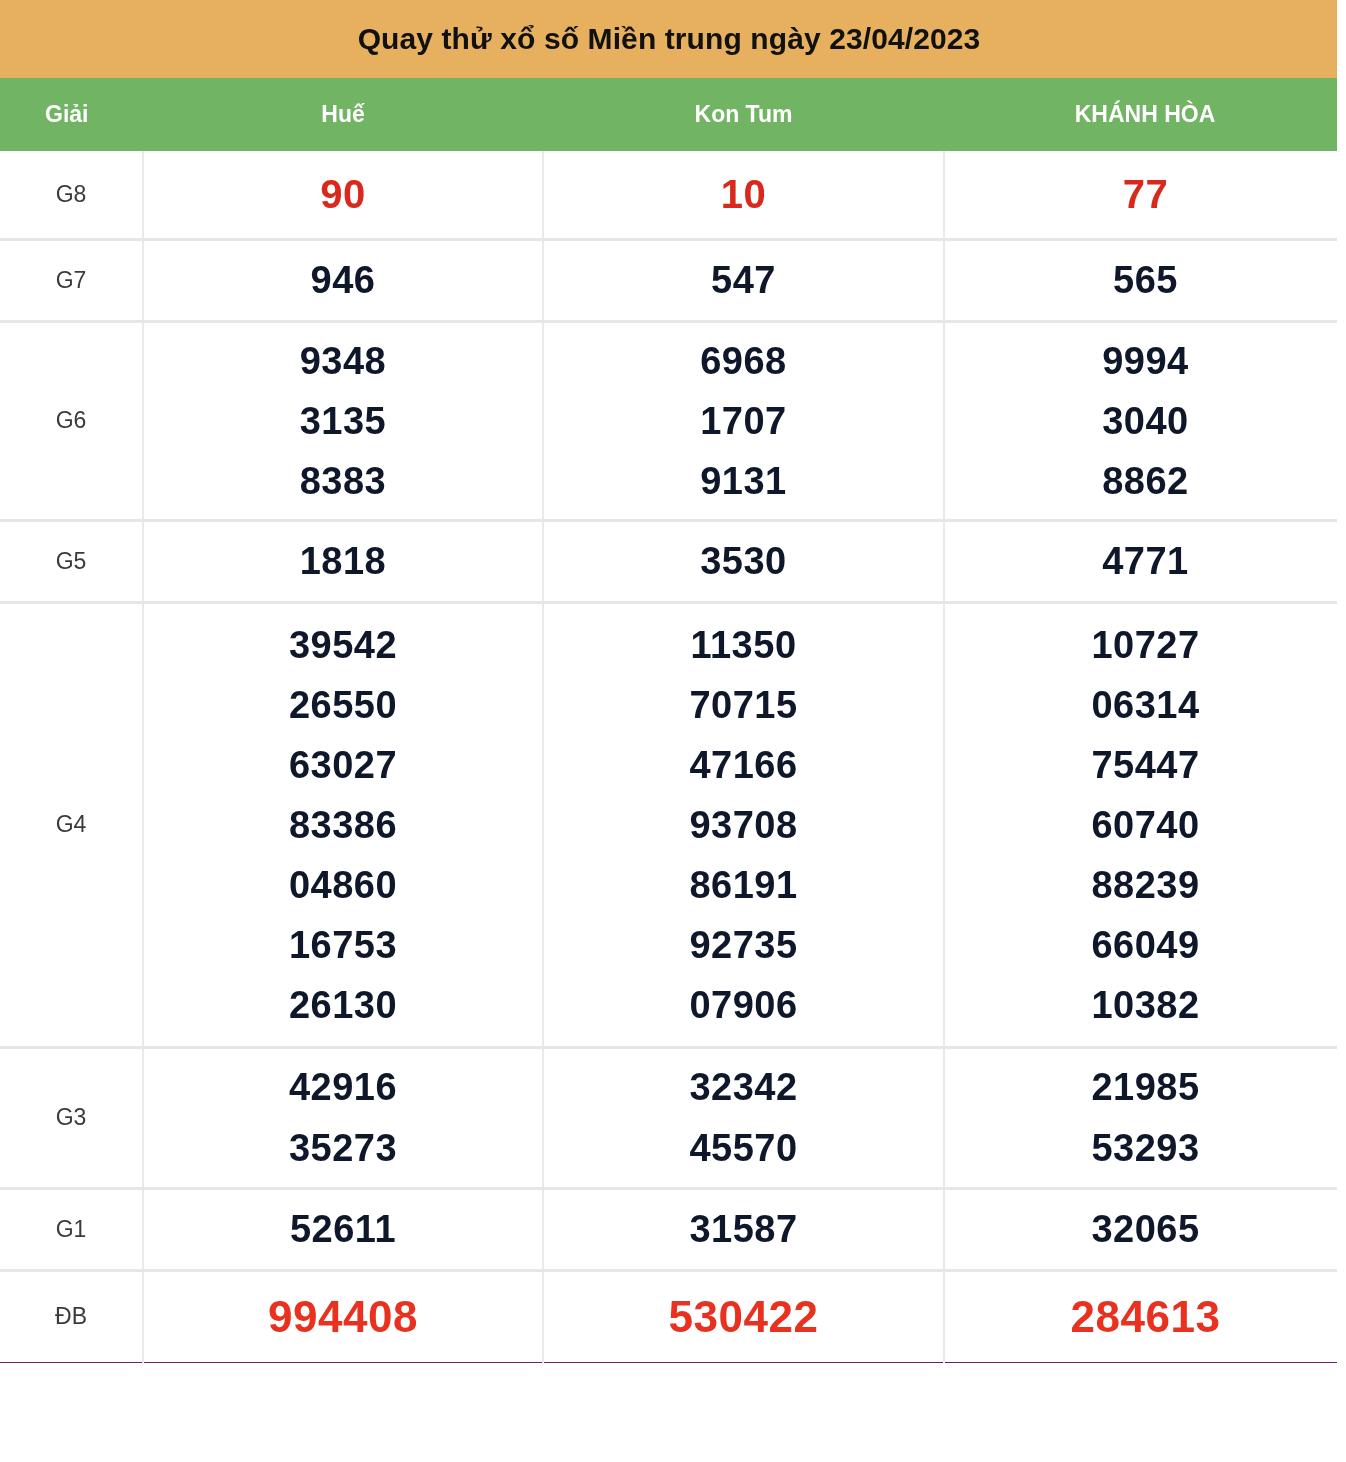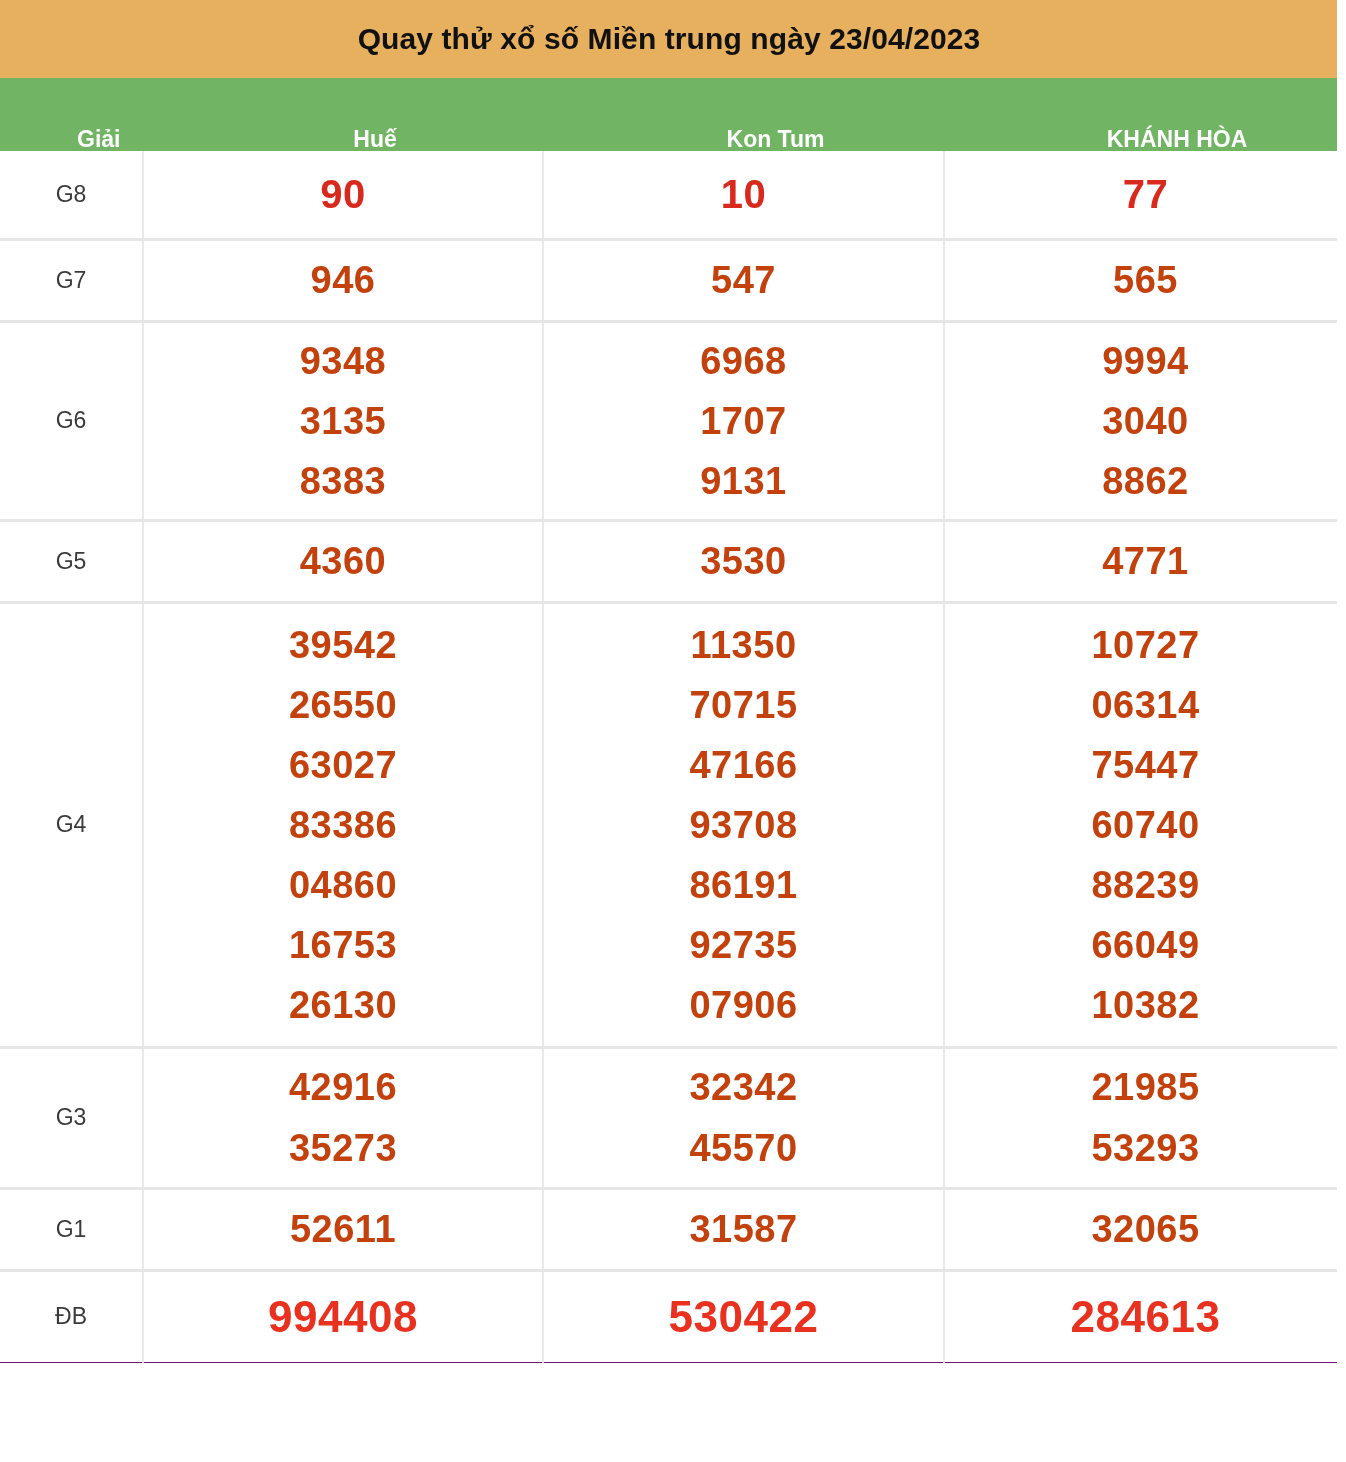--- a/index.html
+++ b/index.html
@@ -36,22 +36,21 @@
     text-align: center;
     line-height: 1;
   }
 
   
   .col-header {
     width: 1346px;
     height: 73px;
     background: #71b463;
     display: flex;
-    align-items: flex-end;
-    padding-left: 32px;
+    align-items: center;
   }
   .col-header .ch {
     font-size: 23px;
     font-weight: bold;
     color: #ffffff;
     text-align: center;
     line-height: 1;
   }
 
   
@@ -88,21 +87,21 @@
   .num-stack {
     display: flex;
     flex-direction: column;
     justify-content: center;
     align-items: center;
     width: 100%;
   }
   .num {
     font-size: 38px;
     font-weight: bold;
-    color: #c2410c;
+    color: #0f172a;
     line-height: 60px;
     letter-spacing: 0.5px;
   }
 
   
   .row-g8 .num { color: #d9291c; font-size: 40px; }
   .row-db .num { color: #e8311f; font-size: 44px; }
 
   
   .row-g8 td { height: 88px; }
@@ -200,21 +199,21 @@
               <div class="num">9994</div>
               <div class="num">3040</div>
               <div class="num">8862</div>
             </div>
           </td>
         </tr>
         <tr class="row-g5">
           <td class="prize-cell">G5</td>
           <td>
             <div class="num-stack">
-              <div class="num">4360</div>
+              <div class="num">1818</div>
             </div>
           </td>
           <td>
             <div class="num-stack">
               <div class="num">3530</div>
             </div>
           </td>
           <td class="last-col">
             <div class="num-stack">
               <div class="num">4771</div>

